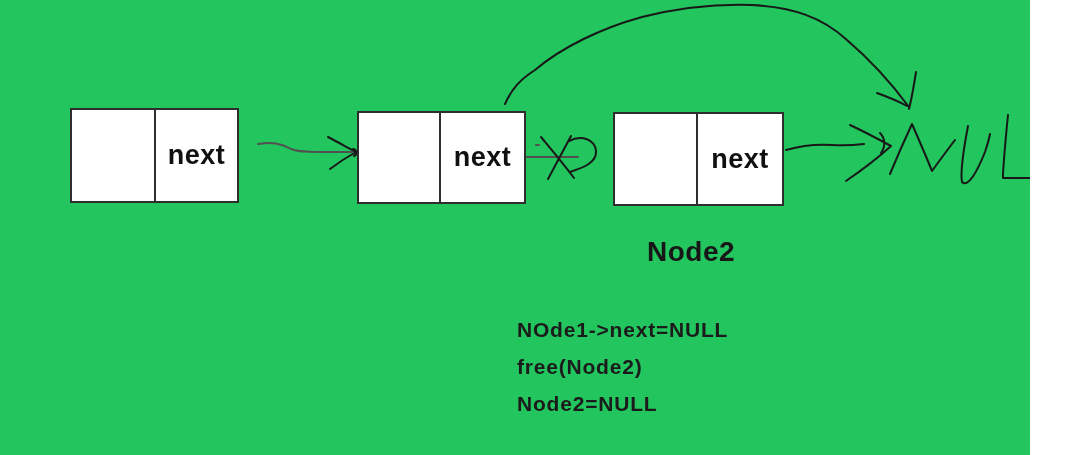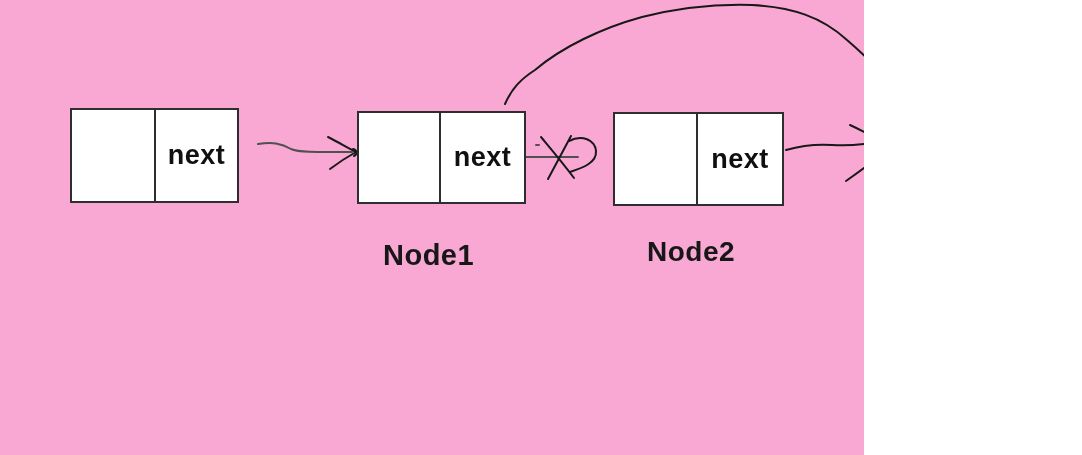--- a/index.html
+++ b/index.html
@@ -3,23 +3,23 @@
 <meta charset="utf-8">
 <style>
   html, body {
     margin: 0;
     padding: 0;
     background: #ffffff;
     font-family: "Liberation Sans", sans-serif;
   }
   .canvas {
     position: relative;
-    width: 864px;
+    width: 1030px;
     height: 455px;
-    background: #f9a8d4;
+    background: #22c55e;
     overflow: hidden;
   }
   
   .node-box {
     position: absolute;
     box-sizing: border-box;
     border: 2px solid #2e2e2e;
     background: #ffffff;
     display: flex;
   }
@@ -143,17 +143,21 @@
     </div>
   </div>
 
   <div class="node-box" id="box-node2">
     <div class="data-cell"></div>
     <div class="next-cell">
       <span class="next-label">next</span>
     </div>
   </div>
 
-  <div class="node-name" id="label-node1">Node1</div>
   <div class="node-name" id="label-node2">Node2</div>
 
+  <div class="code-block">
+    <div class="code-line">NOde1-&gt;next=NULL</div>
+    <div class="code-line">free(Node2)</div>
+    <div class="code-line">Node2=NULL</div>
+  </div>
 
 </div>
 
 </body></html>

